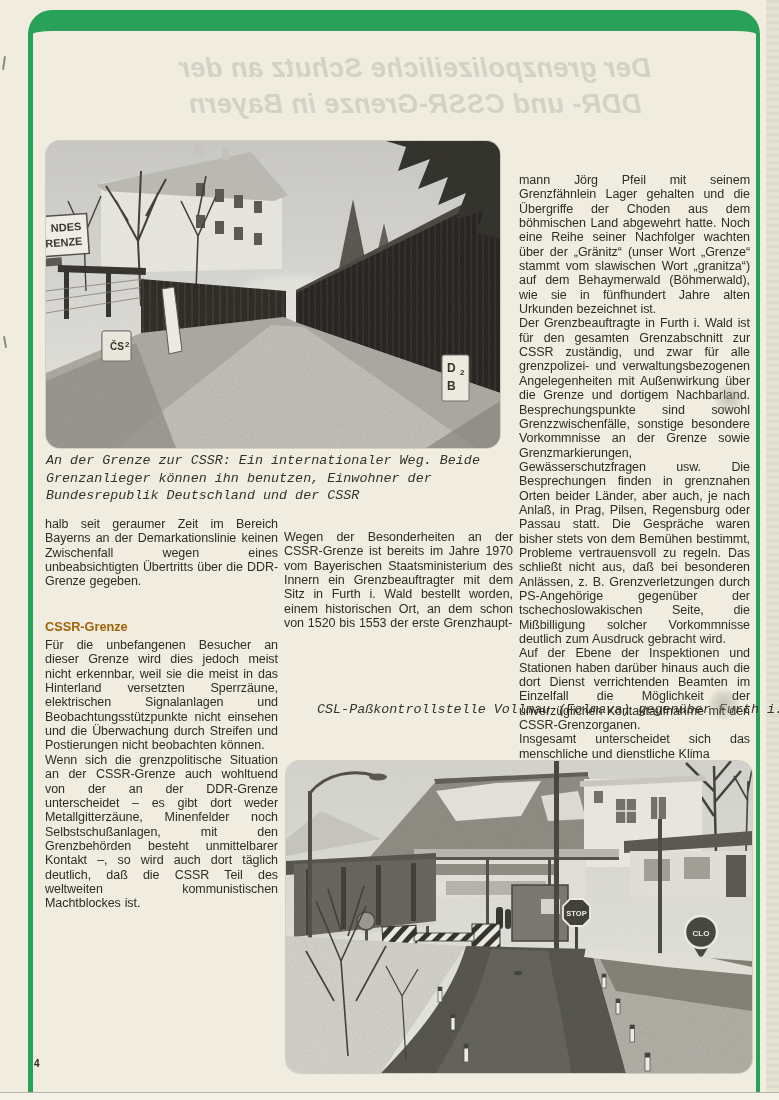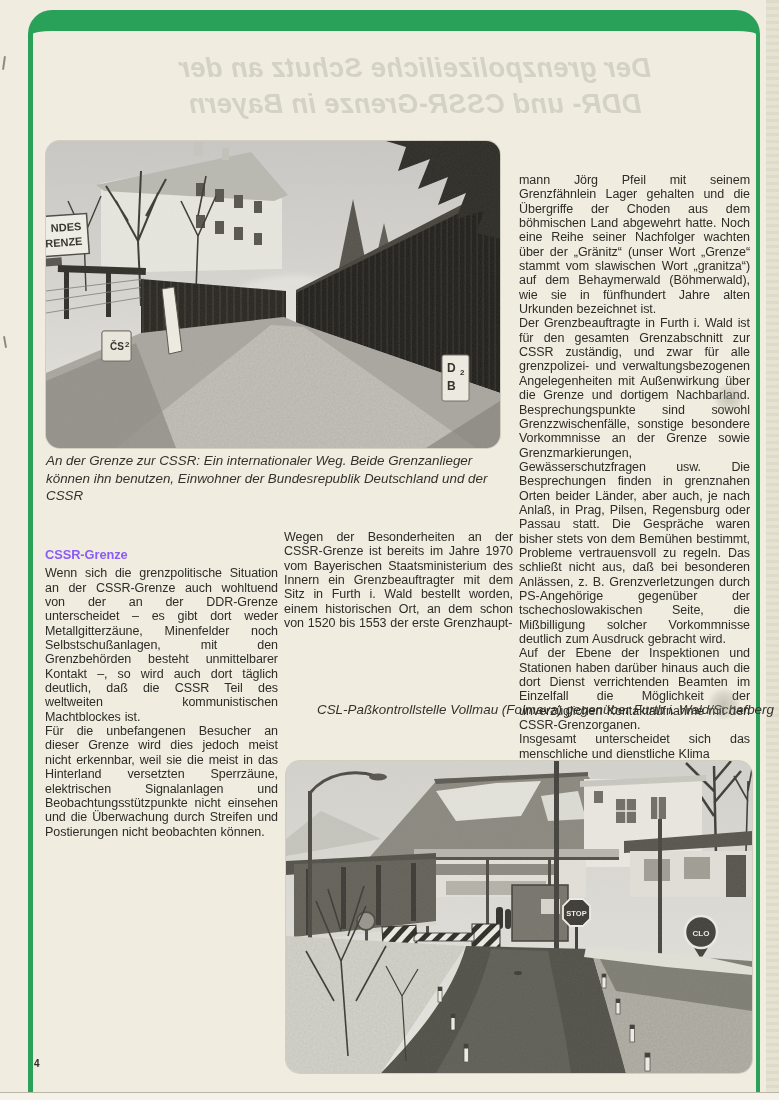--- a/index.html
+++ b/index.html
@@ -29,33 +29,33 @@
     color:rgba(155,162,148,.34);filter:blur(.7px);
     user-select:none;
   }
   
   .photo{position:absolute;border-radius:14px;overflow:hidden;background:#cfcec8;
     box-shadow:0 0 0 1px rgba(120,118,105,.25);}
   .photo-top{left:46px;top:141px;width:454px;height:307px;}
   .photo-bottom{left:286px;top:761px;width:466px;height:312px;}
   .photo svg{display:block;width:100%;height:100%;}
   
-  .caption{position:absolute;font-style:italic;font-size:13.4px;line-height:17.5px;color:#33322d;}
+  .caption{position:absolute;font-style:italic;font-size:13.4px;line-height:17.5px;color:#33322d;font-family:Liberation Mono, monospace;}
   .caption-top{left:46px;top:452px;width:468px;}
   .caption-bottom{left:285px;top:701px;width:470px;white-space:nowrap;margin-left:32px;}
   
   .col{position:absolute;font-size:12.5px;line-height:14.35px;color:#2d2c28;
     text-align:justify;letter-spacing:-0.05px;word-spacing:.4px;}
   .col p{margin:0;}
   .col-left{left:45px;top:517px;width:233px;}
   .col-mid{left:284px;top:517px;width:229px;}
   .col-right{left:519px;top:132px;width:231px;margin-top:41px;}
   .gap-large{height:31px;}
   .gap-small{height:13px;}
-  .col h3{margin:0 0 4px 0;font-size:12.8px;font-weight:bold;color:#8b5cf6;text-align:left;}
+  .col h3{margin:0 0 4px 0;font-size:12.8px;font-weight:bold;color:#a16207;text-align:left;}
   .page-number{position:absolute;left:34px;top:1058px;font-size:10px;font-weight:bold;color:#2d2c28;}
   
   .smudge{position:absolute;border-radius:50%;
     background:radial-gradient(circle,rgba(146,146,134,.45) 0%,rgba(146,146,134,.22) 45%,rgba(146,146,134,0) 70%);}
 </style>
 </head>
 <body>
 
 <div class="page">
 
@@ -184,24 +184,25 @@
         <text x="414" y="234" font-family="Liberation Sans, sans-serif" font-size="8" font-weight="bold" fill="#2c2a24">2</text>
       </g>
 
       <rect x="0" y="0" width="454" height="307" filter="url(#p1grain)"></rect>
     </svg>
   </div>
 
   <div class="caption caption-top">An der Grenze zur CSSR: Ein internationaler Weg. Beide Grenzanlieger können ihn benutzen, Einwohner der Bundesrepublik Deutschland und der CSSR</div>
 
   <div class="col col-left">
+    <p>halb seit geraumer Zeit im Bereich Bayerns an der Demarkationslinie keinen Zwischenfall wegen eines unbeabsichtigten Übertritts über die DDR-Grenze gegeben.</p>
     <div class="gap-large"></div>
     <h3>CSSR-Grenze</h3>
+    <p>Für die unbefangenen Besucher an dieser Grenze wird dies jedoch meist nicht erkennbar, weil sie die meist in das Hinterland versetzten Sperrzäune, elektrischen Signalanlagen und Beobachtungsstützpunkte nicht einsehen und die Überwachung durch Streifen und Postierungen nicht beobachten können.</p>
     <p>Wenn sich die grenzpolitische Situation an der CSSR-Grenze auch wohltuend von der an der DDR-Grenze unterscheidet – es gibt dort weder Metallgitterzäune, Minenfelder noch Selbstschußanlagen, mit den Grenzbehörden besteht unmittelbarer Kontakt –, so wird auch dort täglich deutlich, daß die CSSR Teil des weltweiten kommunistischen Machtblockes ist.</p>
-    <p>Für die unbefangenen Besucher an dieser Grenze wird dies jedoch meist nicht erkennbar, weil sie die meist in das Hinterland versetzten Sperrzäune, elektrischen Signalanlagen und Beobachtungsstützpunkte nicht einsehen und die Überwachung durch Streifen und Postierungen nicht beobachten können.</p>
   </div>
 
   <div class="col col-mid">
     <div class="gap-small"></div>
     <p>Wegen der Besonderheiten an der CSSR-Grenze ist bereits im Jahre 1970 vom Bayerischen Staatsministerium des Innern ein Grenzbeauftragter mit dem Sitz in Furth i. Wald bestellt worden, einem historischen Ort, an dem schon von 1520 bis 1553 der erste Grenzhaupt-</p>
   </div>
 
   <div class="col col-right">
     <p>mann Jörg Pfeil mit seinem Grenzfähnlein Lager gehalten und die Übergriffe der Choden aus dem böhmischen Land abgewehrt hatte. Noch eine Reihe seiner Nachfolger wachten über der „Gränitz“ (unser Wort „Grenze“ stammt vom slawischen Wort „granitza“) auf dem Behaymerwald (Böhmerwald), wie sie in fünfhundert Jahre alten Urkunden bezeichnet ist.</p>
     <p>Der Grenzbeauftragte in Furth i. Wald ist für den gesamten Grenzabschnitt zur CSSR zuständig, und zwar für alle grenzpolizei- und verwaltungsbezogenen Angelegenheiten mit Außenwirkung über die Grenze und dortigem Nachbarland. Besprechungspunkte sind sowohl Grenzzwischenfälle, sonstige besondere Vorkommnisse an der Grenze sowie Grenzmarkierungen, Gewässerschutzfragen usw. Die Besprechungen finden in grenznahen Orten beider Länder, aber auch, je nach Anlaß, in Prag, Pilsen, Regensburg oder Passau statt. Die Gespräche waren bisher stets von dem Bemühen bestimmt, Probleme vertrauensvoll zu regeln. Das schließt nicht aus, daß bei besonderen Anlässen, z. B. Grenzverletzungen durch PS-Angehörige gegenüber der tschechoslowakischen Seite, die Mißbilligung solcher Vorkommnisse deutlich zum Ausdruck gebracht wird.</p>

